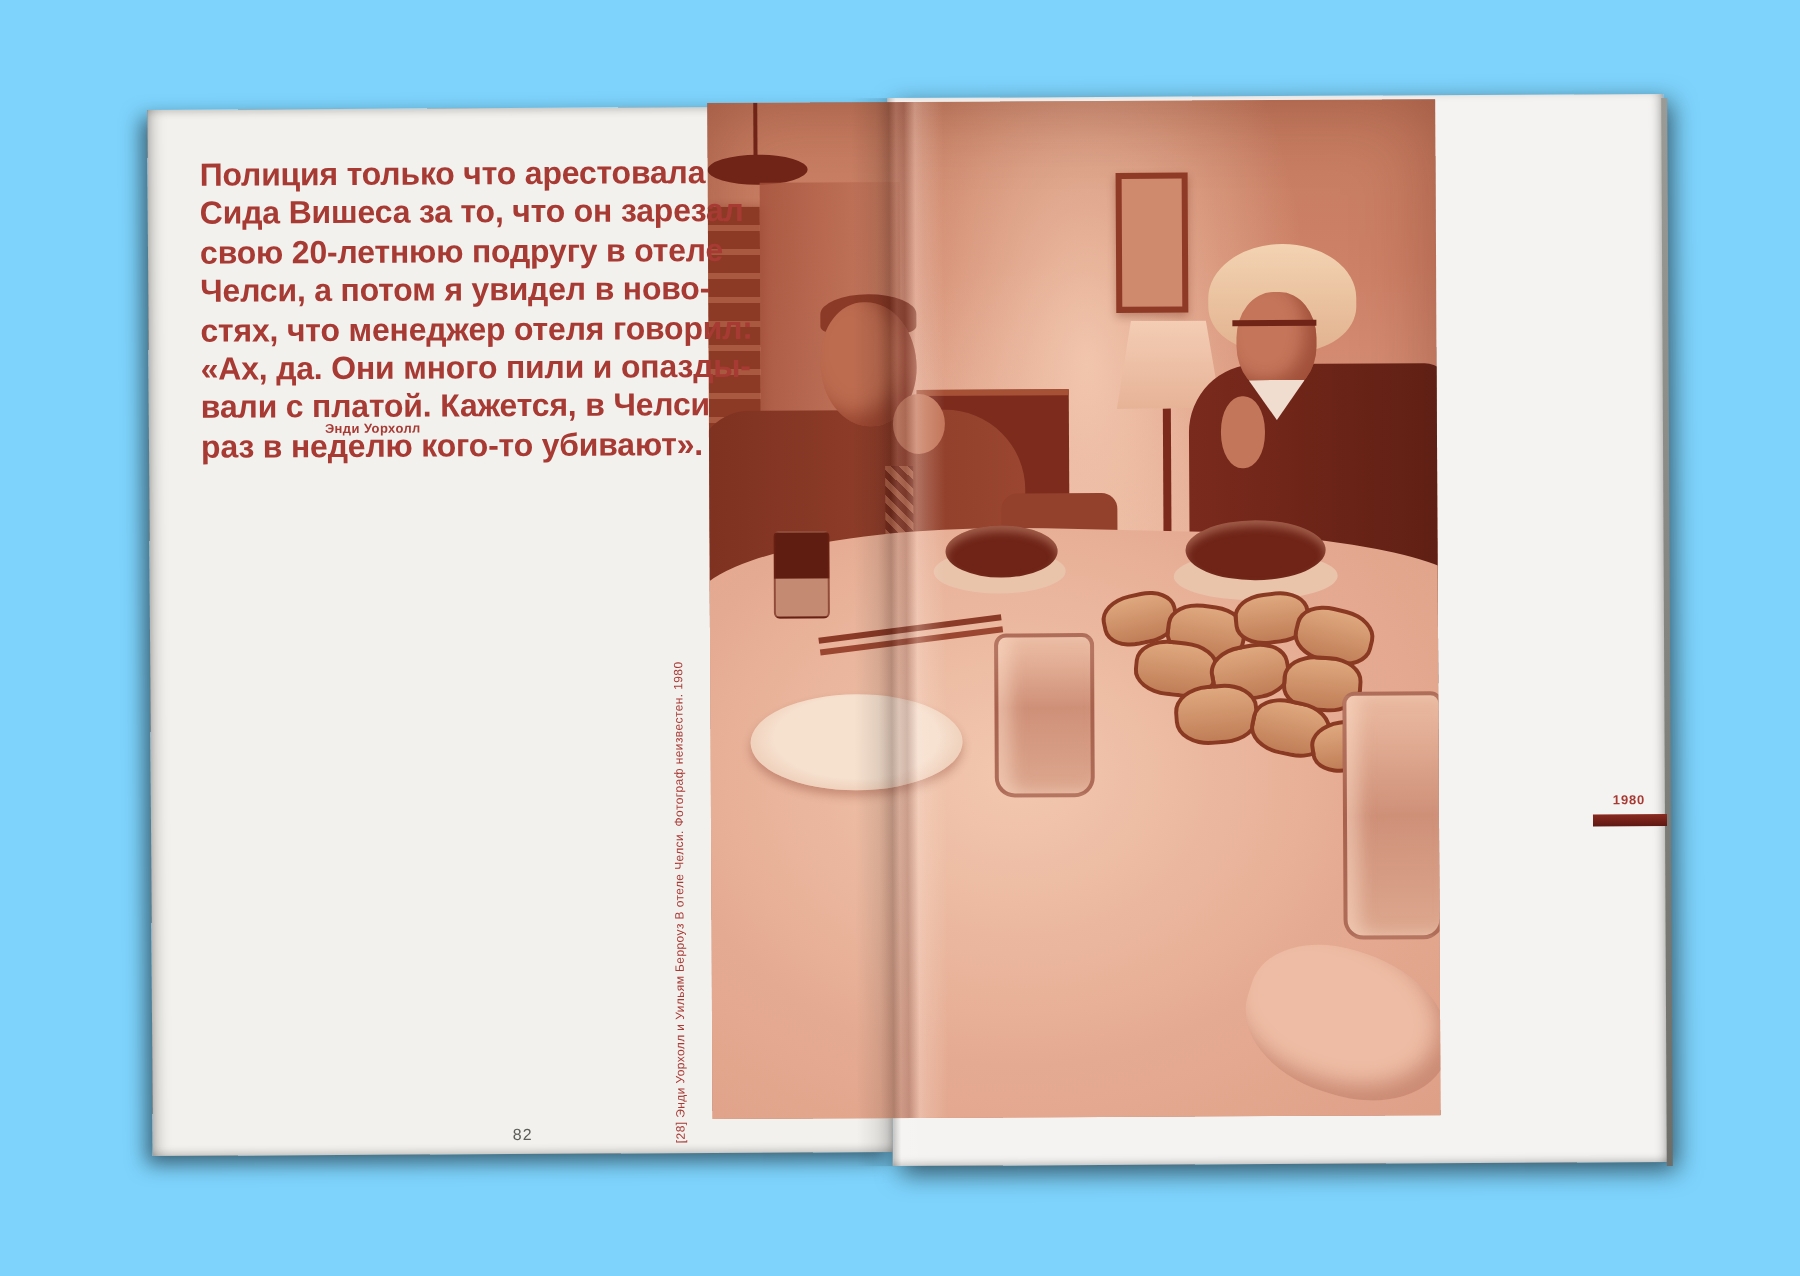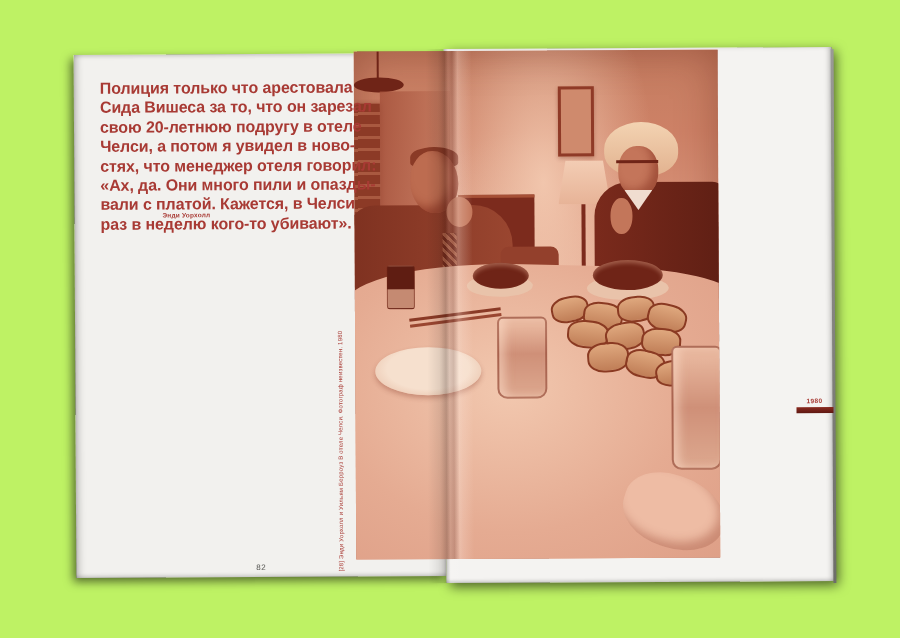--- a/index.html
+++ b/index.html
@@ -1,17 +1,17 @@
 <!DOCTYPE html>
 <html><head>
 <meta charset="utf-8">
 <style>
   html,body{margin:0;padding:0;background:#000;}
   .stage{
-    position:relative;width:900px;height:638px;background:#bef264;overflow:hidden;
+    position:relative;width:900px;height:638px;background:#7dd3fc;overflow:hidden;
     font-family:"Liberation Sans",sans-serif;
   }
   .spread{
     position:absolute;left:75px;top:49px;width:758px;height:534px;
     transform:rotate(-0.3deg);transform-origin:50% 50%;
   }
   .page{position:absolute;background:#f2f1ee;}
   .page-left{
     left:0;top:4px;width:370px;height:523px;
     box-shadow:inset 5px 0 8px -4px rgba(0,0,0,0.35), inset 0 -3px 4px -2px rgba(0,0,0,0.18),

